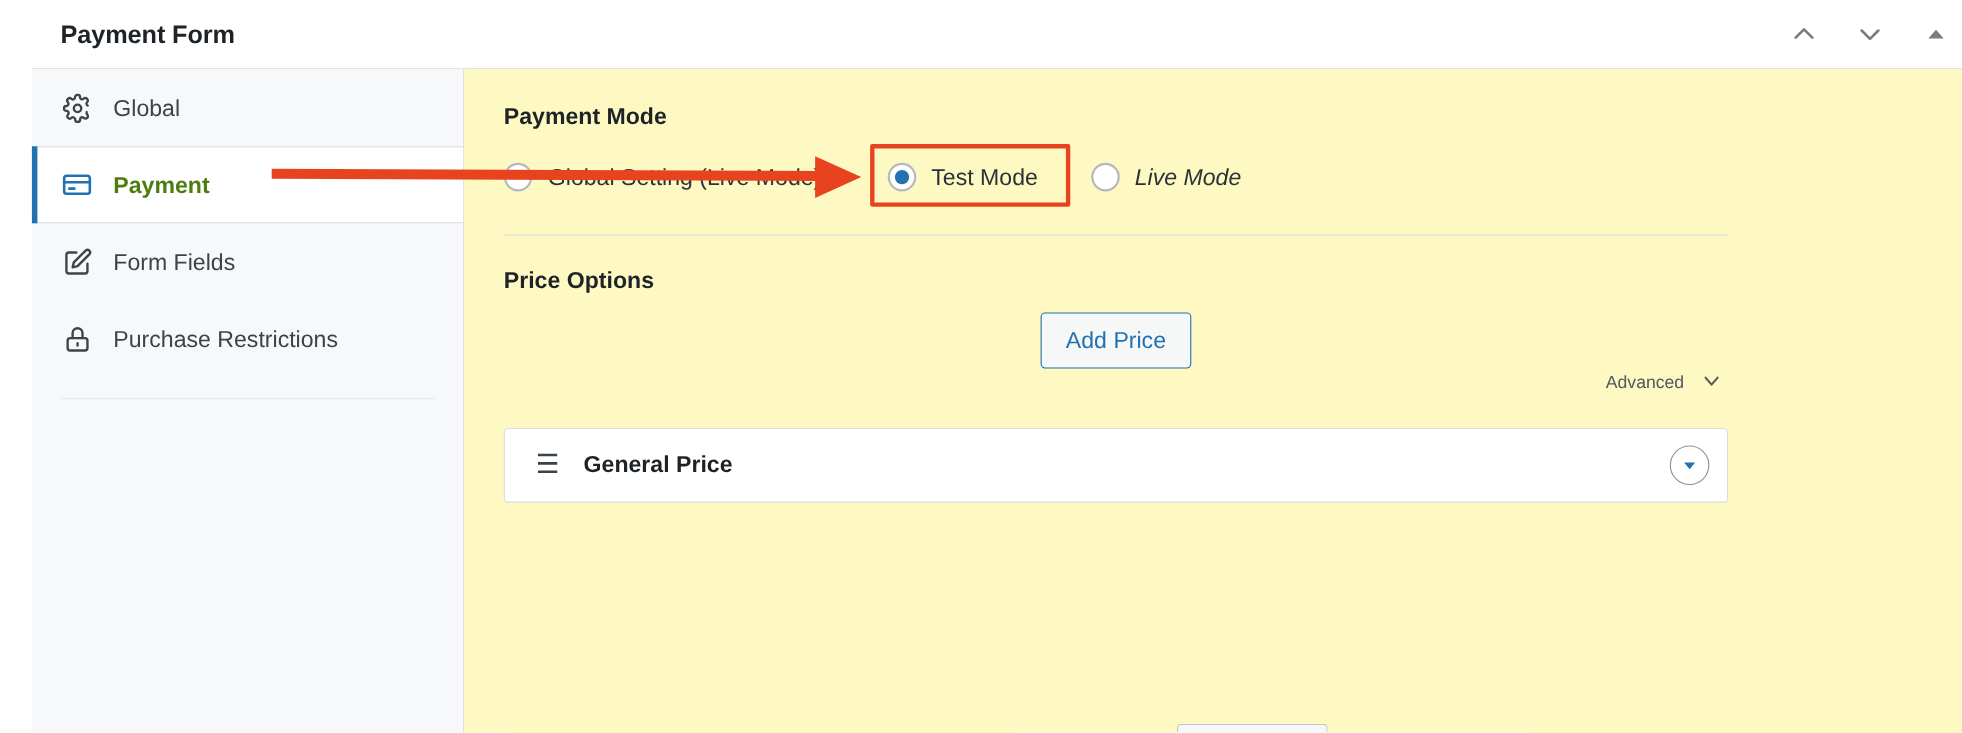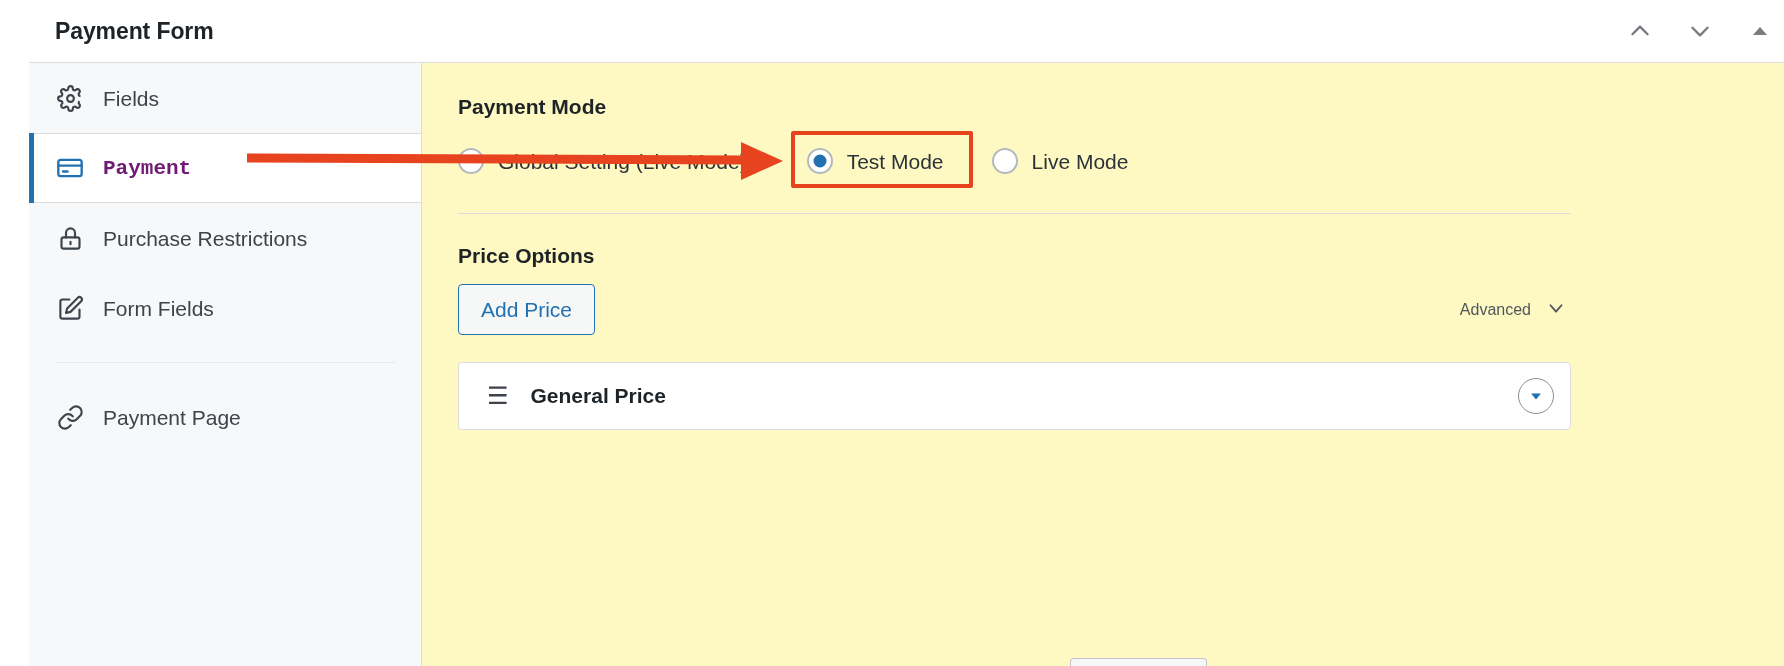--- a/index.html
+++ b/index.html
@@ -107,21 +107,21 @@
     border-bottom: 1px solid #dcdcde;
   }
   .nav-item.active::before {
     content: "";
     position: absolute;
     left: 0; top: -1px; bottom: -1px;
     width: 5px;
     background: #2271b1;
   }
   .nav-item.active .nav-icon { color: #2271b1; }
-  .nav-item.active .nav-label { color: #701a75; font-weight: 700; font-family: Liberation Mono, monospace; }
+  .nav-item.active .nav-label { color: #4d7c0f; font-weight: 700; }
 
   .nav-divider {
     height: 1px;
     background: #e7e8ea;
     margin: 19px 26px 19px 26px;
   }
 
   
   .main {
     flex: 1;
@@ -147,21 +147,21 @@
   .radio-opt {
     display: flex;
     align-items: center;
     gap: 14px;
     cursor: pointer;
     margin-right: 34px;
     background: none;
     border: none;
     font-family: "Liberation Sans", sans-serif;
   }
-  .radio-opt:last-child { margin-right: 0; }
+  .radio-opt:last-child { margin-right: 0; font-style: italic; }
   .radio-mark {
     width: 26px;
     height: 26px;
     border-radius: 50%;
     border: 2px solid #b4b9be;
     background: #fff;
     display: block;
     position: relative;
     flex: 0 0 26px;
   }
@@ -211,20 +211,21 @@
     font-weight: 700;
     color: #1d2327;
     margin-top: 30px;
   }
 
   .price-bar {
     display: flex;
     align-items: center;
     margin-top: 16px;
     width: 1113px;
+    flex-direction: column;
   }
   .btn-secondary {
     background: #f6f7f7;
     border: 1px solid #2271b1;
     color: #2271b1;
     font-size: 21px;
     border-radius: 4px;
     padding: 12px 22px;
     cursor: pointer;
     line-height: 1.2;
@@ -348,66 +349,57 @@
 
     <nav class="sidebar">
 
       <button class="nav-item">
         <span class="nav-icon">
           <svg width="27" height="27" viewBox="0 0 24 24" fill="none" stroke="currentColor" stroke-width="1.9" stroke-linecap="round" stroke-linejoin="round">
               <circle cx="12" cy="12" r="3"></circle>
               <path d="M19.4 15a1.65 1.65 0 0 0 .33 1.82l.06.06a2 2 0 1 1-2.83 2.83l-.06-.06a1.65 1.65 0 0 0-1.82-.33 1.65 1.65 0 0 0-1 1.51V21a2 2 0 0 1-4 0v-.09A1.65 1.65 0 0 0 9 19.4a1.65 1.65 0 0 0-1.82.33l-.06.06a2 2 0 1 1-2.83-2.83l.06-.06a1.65 1.65 0 0 0 .33-1.82 1.65 1.65 0 0 0-1.51-1H3a2 2 0 0 1 0-4h.09A1.65 1.65 0 0 0 4.6 9a1.65 1.65 0 0 0-.33-1.82l-.06-.06a2 2 0 1 1 2.83-2.83l.06.06A1.65 1.65 0 0 0 9 4.6a1.65 1.65 0 0 0 1-1.51V3a2 2 0 0 1 4 0v.09a1.65 1.65 0 0 0 1 1.51 1.65 1.65 0 0 0 1.82-.33l.06-.06a2 2 0 1 1 2.83 2.83l-.06.06A1.65 1.65 0 0 0 19.4 9c.14.35.45.61.82.71"></path>
             </svg>
         </span>
-        <span class="nav-label">Fields</span>
+        <span class="nav-label">Global</span>
       </button>
 
       <button class="nav-item active">
         <span class="nav-icon">
           <svg width="28" height="28" viewBox="0 0 24 24" fill="none" stroke="currentColor" stroke-width="2" stroke-linecap="round" stroke-linejoin="round">
               <rect x="2" y="5" width="20" height="14" rx="2"></rect>
               <line x1="2" y1="10" x2="22" y2="10"></line>
               <line x1="6" y1="15" x2="10" y2="15"></line>
             </svg>
         </span>
         <span class="nav-label">Payment</span>
       </button>
 
       <button class="nav-item">
         <span class="nav-icon">
           <svg width="27" height="27" viewBox="0 0 24 24" fill="none" stroke="currentColor" stroke-width="1.9" stroke-linecap="round" stroke-linejoin="round">
+              <path d="M20 13v6a2 2 0 0 1-2 2H5a2 2 0 0 1-2-2V6a2 2 0 0 1 2-2h6"></path>
+              <path d="M18.5 2.5a2.12 2.12 0 0 1 3 3L12 15l-4 1 1-4z"></path>
+            </svg>
+        </span>
+        <span class="nav-label">Form Fields</span>
+      </button>
+
+      <button class="nav-item">
+        <span class="nav-icon">
+          <svg width="27" height="27" viewBox="0 0 24 24" fill="none" stroke="currentColor" stroke-width="1.9" stroke-linecap="round" stroke-linejoin="round">
               <rect x="4" y="11" width="16" height="10" rx="2"></rect>
               <path d="M8 11V7a4 4 0 0 1 8 0v4"></path>
               <line x1="12" y1="15" x2="12" y2="17"></line>
             </svg>
         </span>
         <span class="nav-label">Purchase Restrictions</span>
       </button>
 
-      <button class="nav-item">
-        <span class="nav-icon">
-          <svg width="27" height="27" viewBox="0 0 24 24" fill="none" stroke="currentColor" stroke-width="1.9" stroke-linecap="round" stroke-linejoin="round">
-              <path d="M20 13v6a2 2 0 0 1-2 2H5a2 2 0 0 1-2-2V6a2 2 0 0 1 2-2h6"></path>
-              <path d="M18.5 2.5a2.12 2.12 0 0 1 3 3L12 15l-4 1 1-4z"></path>
-            </svg>
-        </span>
-        <span class="nav-label">Form Fields</span>
-      </button>
-
       <div class="nav-divider"></div>
 
-      <button class="nav-item">
-        <span class="nav-icon">
-          <svg width="27" height="27" viewBox="0 0 24 24" fill="none" stroke="currentColor" stroke-width="1.9" stroke-linecap="round" stroke-linejoin="round">
-              <path d="M10 13a5 5 0 0 0 7.54.54l3-3a5 5 0 0 0-7.07-7.07l-1.72 1.71"></path>
-              <path d="M14 11a5 5 0 0 0-7.54-.54l-3 3a5 5 0 0 0 7.07 7.07l1.71-1.71"></path>
-            </svg>
-        </span>
-        <span class="nav-label">Payment Page</span>
-      </button>
 
     </nav>
 
     <main class="main">
 
       <h2 class="section-title">Payment Mode</h2>
 
       <div class="radio-row">
 
         <button class="radio-opt">

